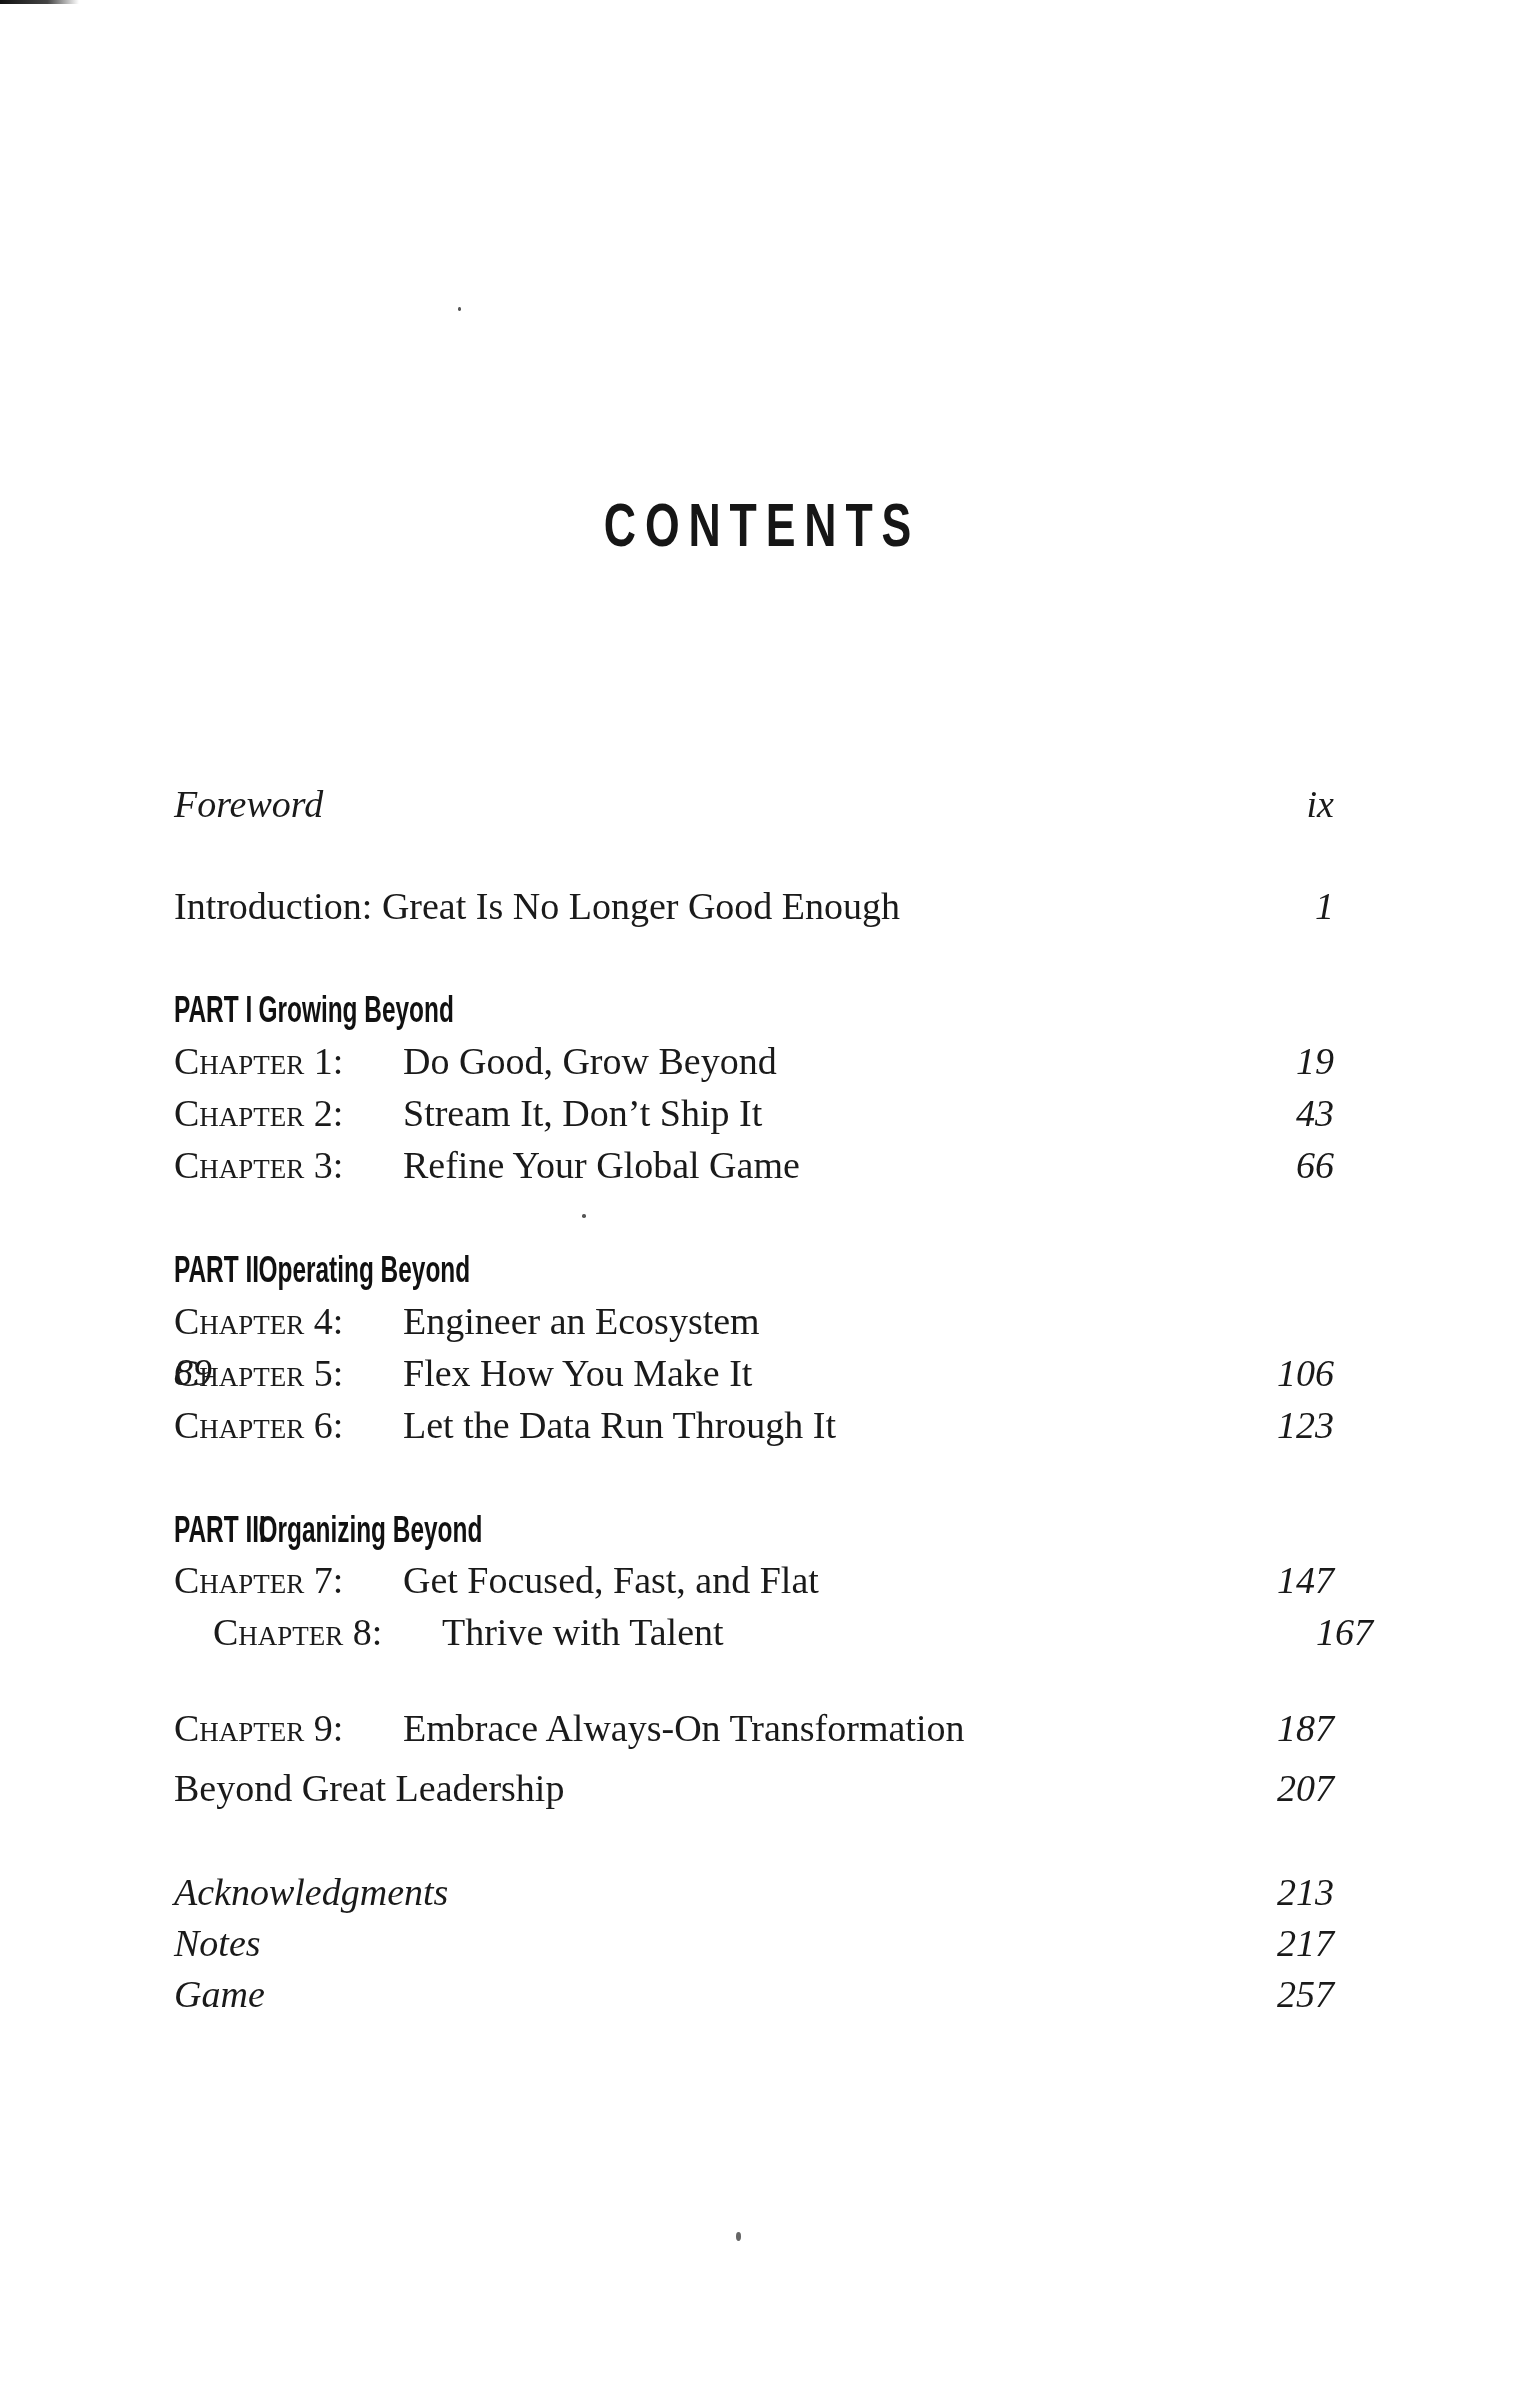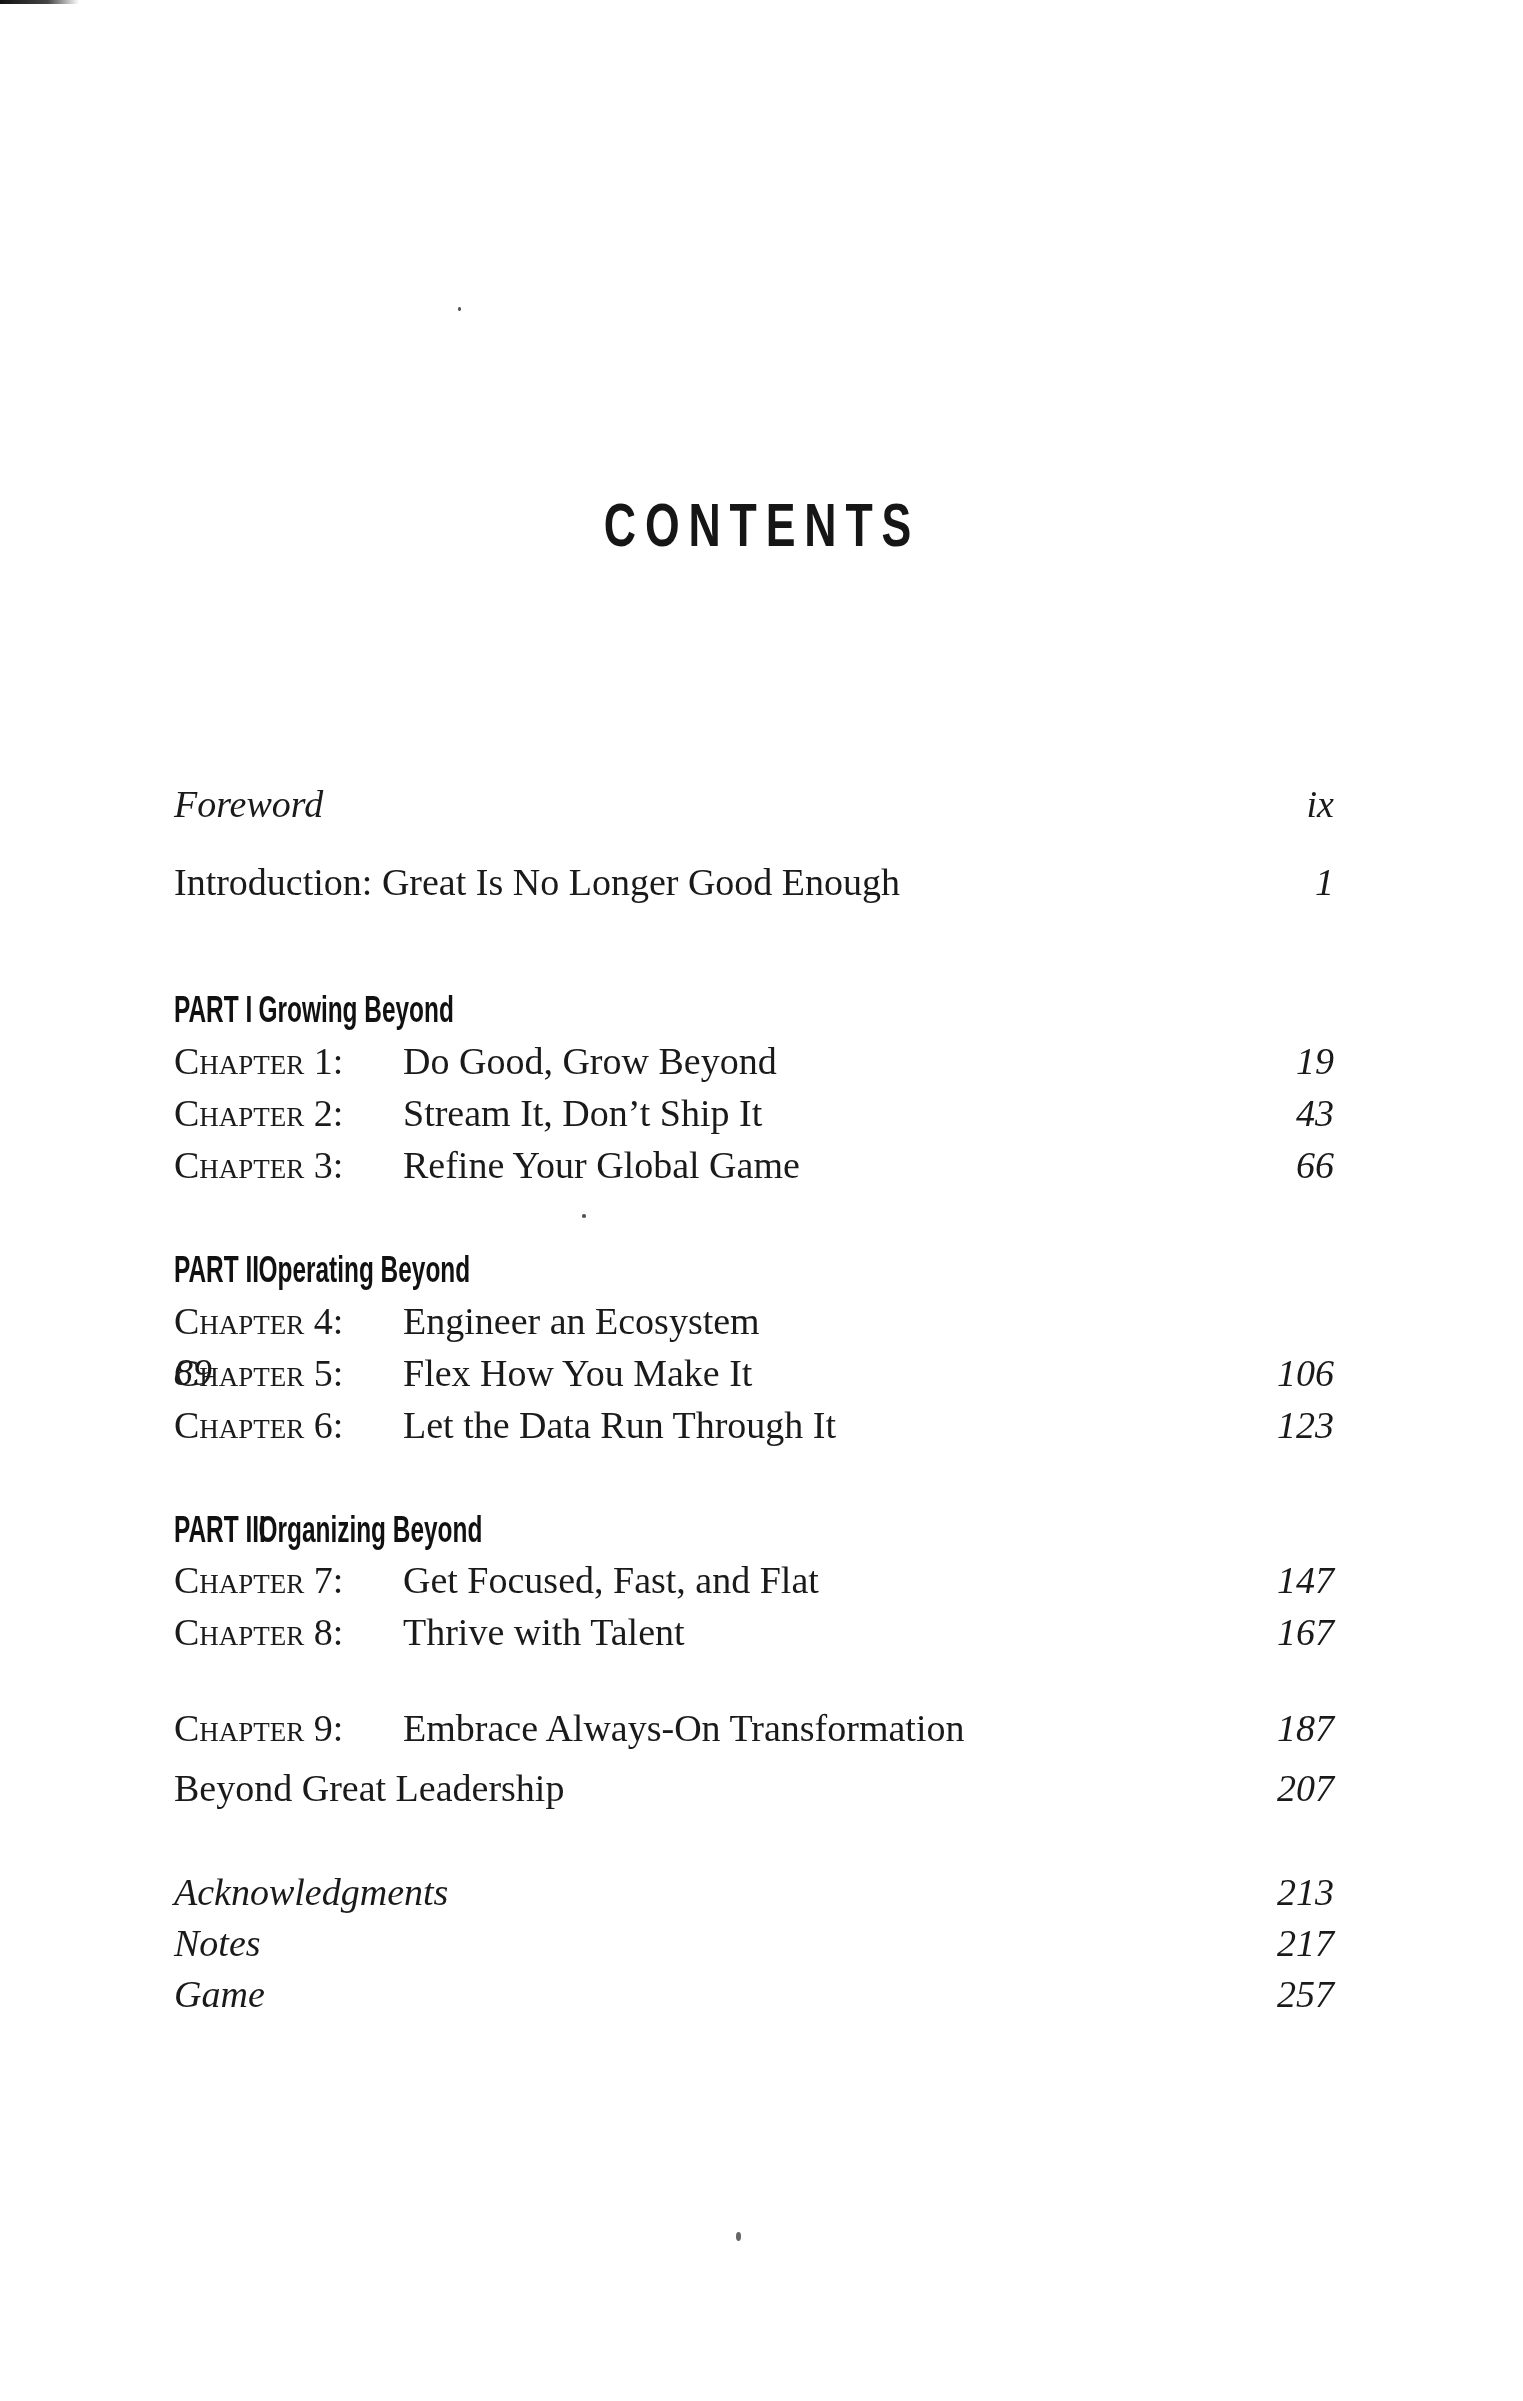--- a/index.html
+++ b/index.html
@@ -93,21 +93,21 @@
 <div class="speck" style="left:736px;top:2232px;width:5.3px;height:8.8px;background:#666;"></div>
 
 <h1 class="title" style="margin:0;">CONTENTS</h1>
 
 <div class="toc">
 
   <div class="row italic" style="top:779px;">
     <span class="label">Foreword</span>
     <span class="page">ix</span>
   </div>
-  <div class="row" style="top:857px;align-items:flex-end;">
+  <div class="row" style="top:881px;align-items:flex-end;">
     <span class="label">Introduction: Great Is No Longer Good Enough</span>
     <span class="page">1</span>
   </div>
 
   <div class="part-heading" style="top:983px;">
     <span class="part-num">PART I</span><span>Growing Beyond</span>
   </div>
   <div class="row" style="top:1036px;">
     <span class="label"><span class="chapter-prefix">Chapter 1:</span><span>Do Good, Grow Beyond</span></span>
     <span class="page">19</span>
@@ -137,21 +137,21 @@
     <span class="page">123</span>
   </div>
 
   <div class="part-heading" style="top:1503px;">
     <span class="part-num">PART III</span><span>Organizing Beyond</span>
   </div>
   <div class="row" style="top:1555px;">
     <span class="label"><span class="chapter-prefix">Chapter 7:</span><span>Get Focused, Fast, and Flat</span></span>
     <span class="page">147</span>
   </div>
-  <div class="row" style="top:1607px;">
+  <div class="row" style="top:1607px;margin-left:39px;">
     <span class="label"><span class="chapter-prefix">Chapter 8:</span><span>Thrive with Talent</span></span>
     <span class="page">167</span>
   </div>
   <div class="row" style="top:1659px;margin-top:44px;">
     <span class="label"><span class="chapter-prefix">Chapter 9:</span><span>Embrace Always-On Transformation</span></span>
     <span class="page">187</span>
   </div>
 
   <div class="row" style="top:1763px;">
     <span class="label">Beyond Great Leadership</span>

